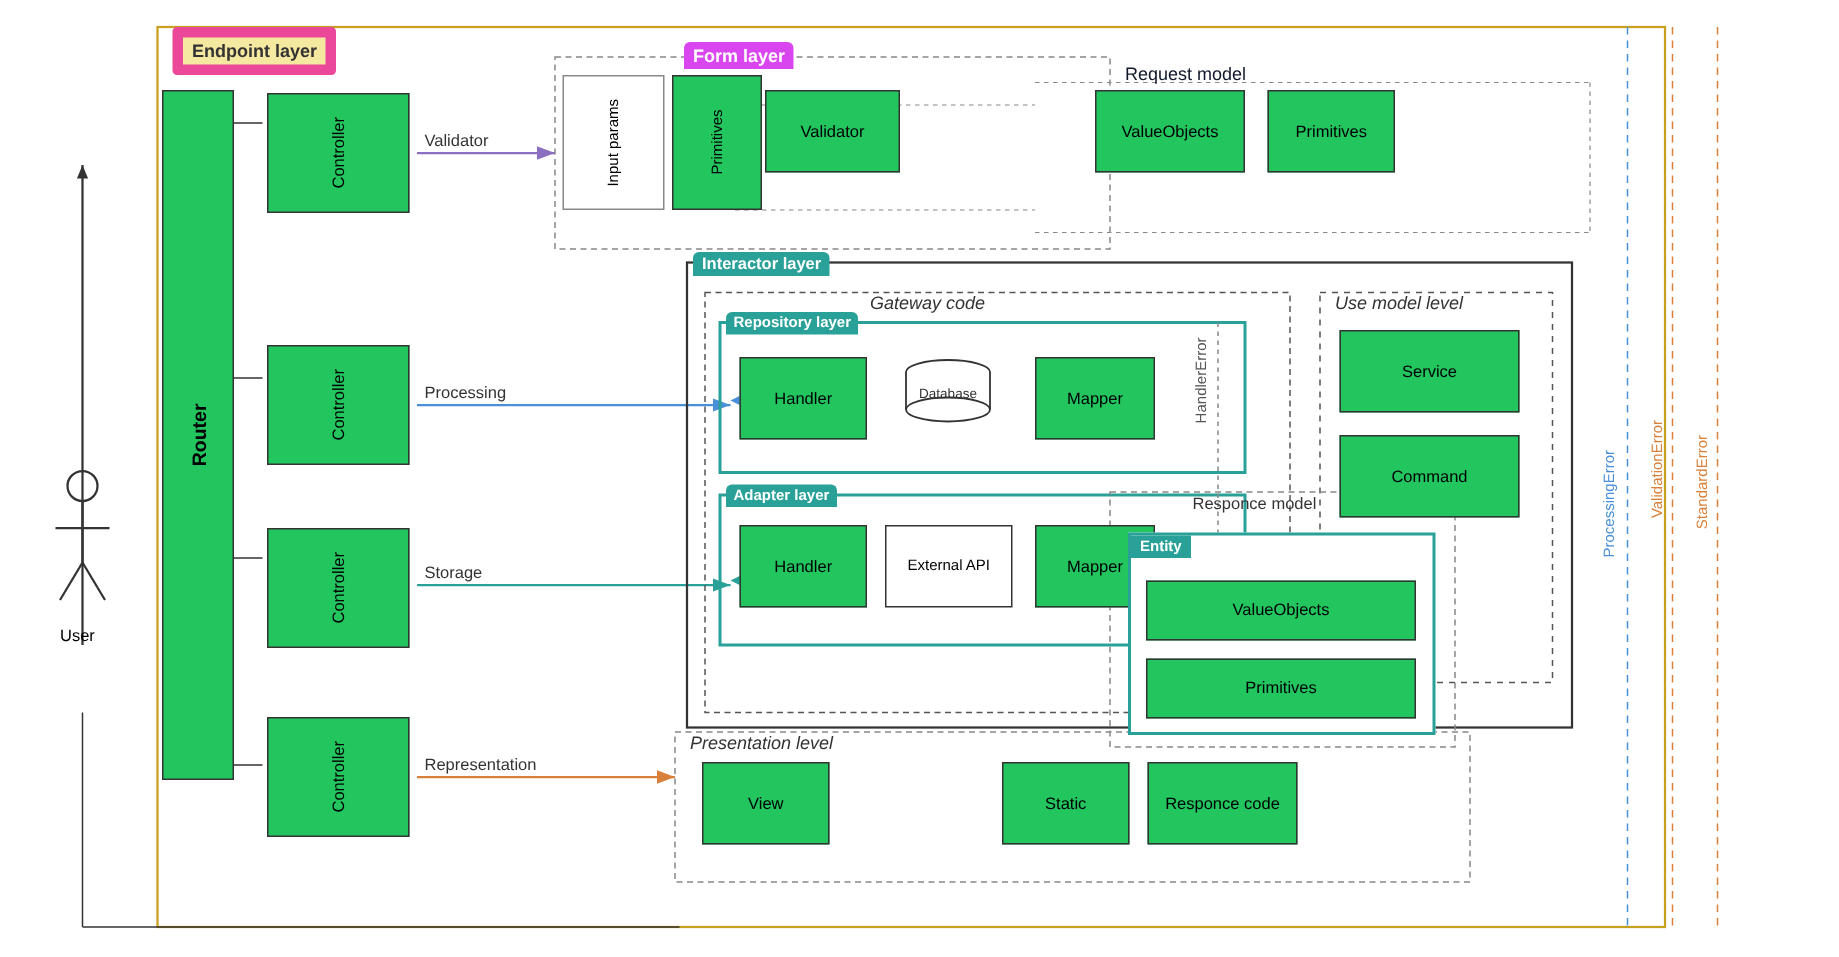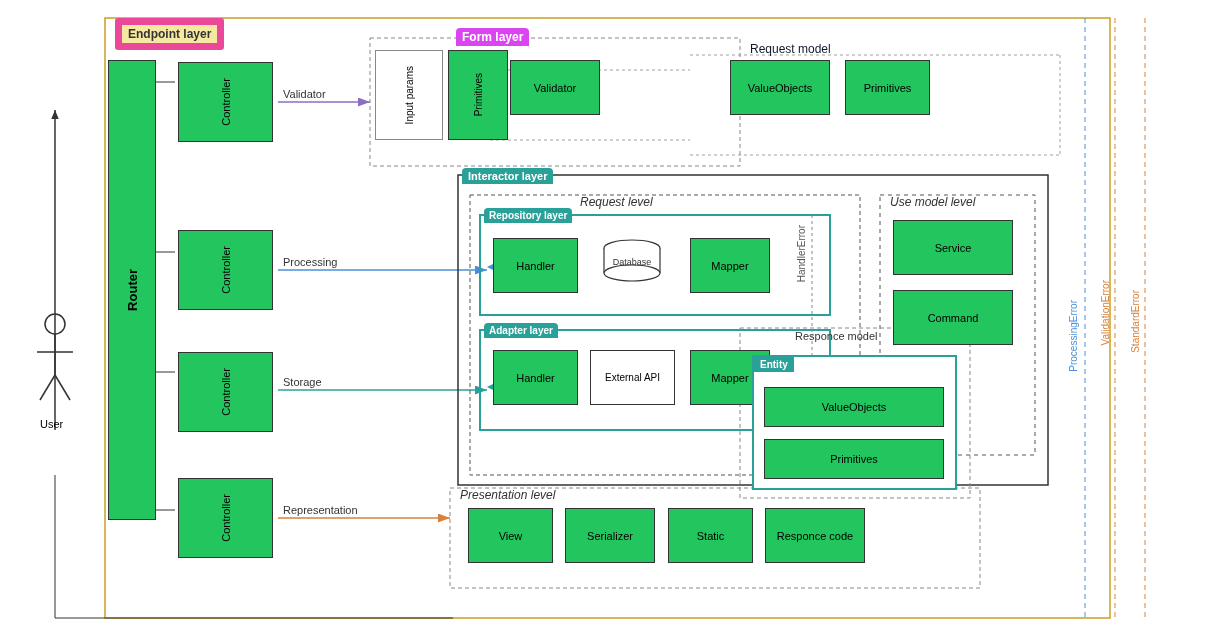--- a/index.html
+++ b/index.html
@@ -202,21 +202,21 @@
 
   <div class="box" style="position:absolute; left:730px; top:60px; width:100px; height:55px;">
     <span>ValueObjects</span>
   </div>
   <div class="box" style="position:absolute; left:845px; top:60px; width:85px; height:55px;">
     <span>Primitives</span>
   </div>
 
   <div class="layer-label" style="left:462px; top:168px; background:#2aa198; color:#fff; border-radius:4px 4px 0 0; font-size:11px;">Interactor layer</div>
 
-  <div style="position:absolute; left:580px; top:195px; font-size:12px; font-style:italic; color:#333;">Request level</div>
+  <div style="position:absolute; left:580px; top:195px; font-size:12px; font-style:italic; color:#333;">Gateway code</div>
 
   <div class="layer-label" style="left:484px; top:208px; background:#2aa198; color:#fff; font-size:10px; border-radius:4px 4px 0 0; padding:2px 5px;">Repository layer</div>
 
   <div class="box" style="position:absolute; left:493px; top:238px; width:85px; height:55px;">
     <span>Handler</span>
   </div>
 
   <div style="position:absolute; left:590px; top:238px; width:85px; height:55px; display:flex; flex-direction:column; align-items:center; justify-content:flex-start;">
     <svg width="65" height="50">
       <ellipse cx="32" cy="10" rx="28" ry="8" fill="#fff" stroke="#333" stroke-width="1.2"></ellipse>
@@ -265,23 +265,20 @@
   </div>
   <div class="box" style="position:absolute; left:893px; top:220px; width:120px; height:55px;">
     <span>Service</span>
   </div>
 
   <div style="position:absolute; left:460px; top:488px; font-size:12px; font-style:italic; color:#333;">Presentation level</div>
 
   <div class="box" style="position:absolute; left:468px; top:508px; width:85px; height:55px;">
     <span>View</span>
   </div>
-  <div class="box" style="position:absolute; left:565px; top:508px; width:90px; height:55px;">
-    <span>Serializer</span>
-  </div>
   <div class="box" style="position:absolute; left:668px; top:508px; width:85px; height:55px;">
     <span>Static</span>
   </div>
   <div class="box" style="position:absolute; left:765px; top:508px; width:100px; height:55px;">
     <span>Responce code</span>
   </div>
 
   <div style="position:absolute; left:1068px; top:300px; writing-mode:vertical-rl; transform:rotate(180deg); font-size:10px; color:#4a90d9;">ProcessingError</div>
 
   <div style="position:absolute; left:1100px; top:280px; writing-mode:vertical-rl; transform:rotate(180deg); font-size:10px; color:#d9813a;">ValidationError</div>

